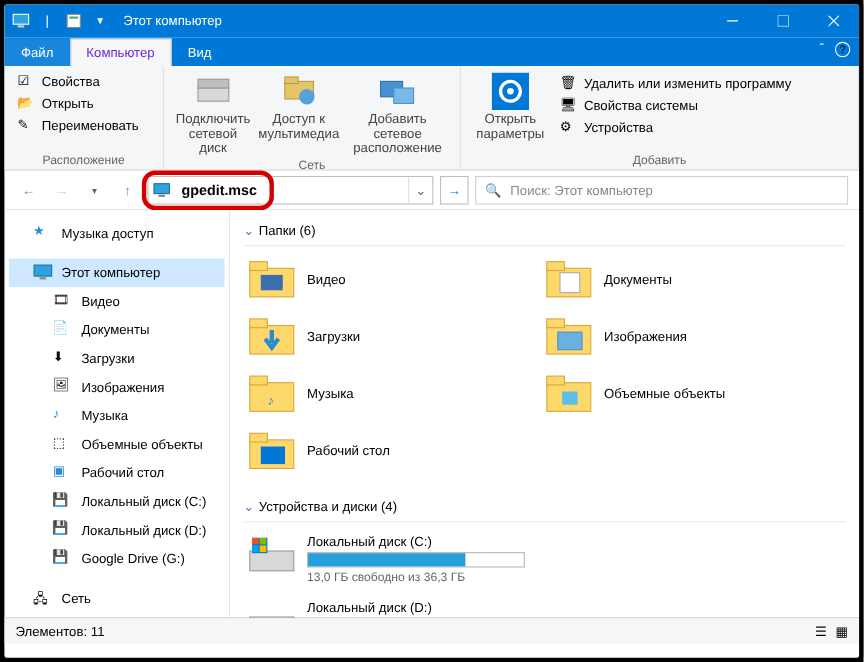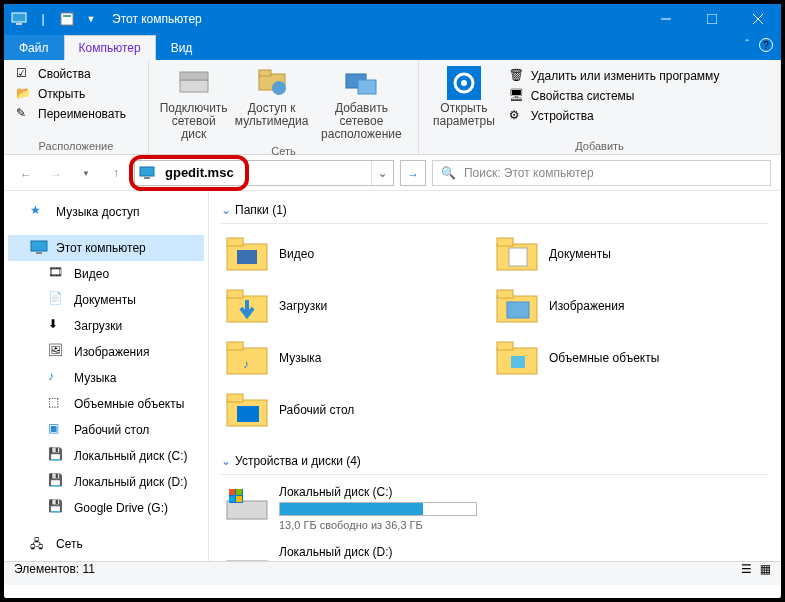--- a/index.html
+++ b/index.html
@@ -45,21 +45,21 @@
 .folder-grid{display:flex;flex-wrap:wrap;gap:4px 30px;margin-bottom:14px}
 .folder-item{width:240px;display:flex;align-items:center;gap:10px;padding:4px;cursor:pointer}
 .folder-item .fico{width:44px;height:40px;flex-shrink:0}
 .drive-grid{display:flex;flex-wrap:wrap;gap:6px 30px}
 .drive-item{width:260px;display:flex;gap:10px;padding:4px;cursor:pointer}
 .drive-item .dico{width:44px;height:40px;flex-shrink:0}
 .drive-info{flex:1}
 .drive-bar{height:14px;border:1px solid #b8b8b8;margin:3px 0;position:relative;background:#fff}
 .drive-bar .fill{position:absolute;left:0;top:0;bottom:0;background:#26a0da}
 .drive-sub{color:#666;font-size:11px}
-.statusbar{height:24px;border-top:1px solid #d8d8d8;background:#f5f6f7;display:flex;align-items:flex-start;padding:0 10px;justify-content:space-between}
+.statusbar{height:24px;border-top:1px solid #d8d8d8;background:#f5f6f7;display:flex;align-items:center;padding:0 10px;justify-content:space-between}
 .statusbar .views{display:flex;gap:8px;color:#666}
 svg{display:block}
 </style>
 </head>
 <body>
 
 <div class="frame">
 
   <div class="titlebar">
     <div class="qat">
@@ -272,21 +272,21 @@
       <div class="sb-spacer"></div>
       <div class="sb-item">
           <span class="ico">🖧</span>
           <span>Сеть</span>
         </div>
     </div>
 
     <div class="content">
       <div class="section-hdr">
           <span class="chev">⌄</span>
-          <span>Папки (1)</span>
+          <span>Папки (6)</span>
         </div>
       <div class="folder-grid">
         <div class="folder-item">
             <span class="fico">
               <svg width="44" height="40">
                 <rect x="2" y="10" width="40" height="26" fill="#ffd86b" stroke="#d4a93a"></rect>
                 <rect x="2" y="4" width="16" height="8" fill="#ffd86b" stroke="#d4a93a"></rect>
                 <rect x="12" y="16" width="20" height="14" fill="#3a6fb0"></rect>
               </svg>
             </span>

